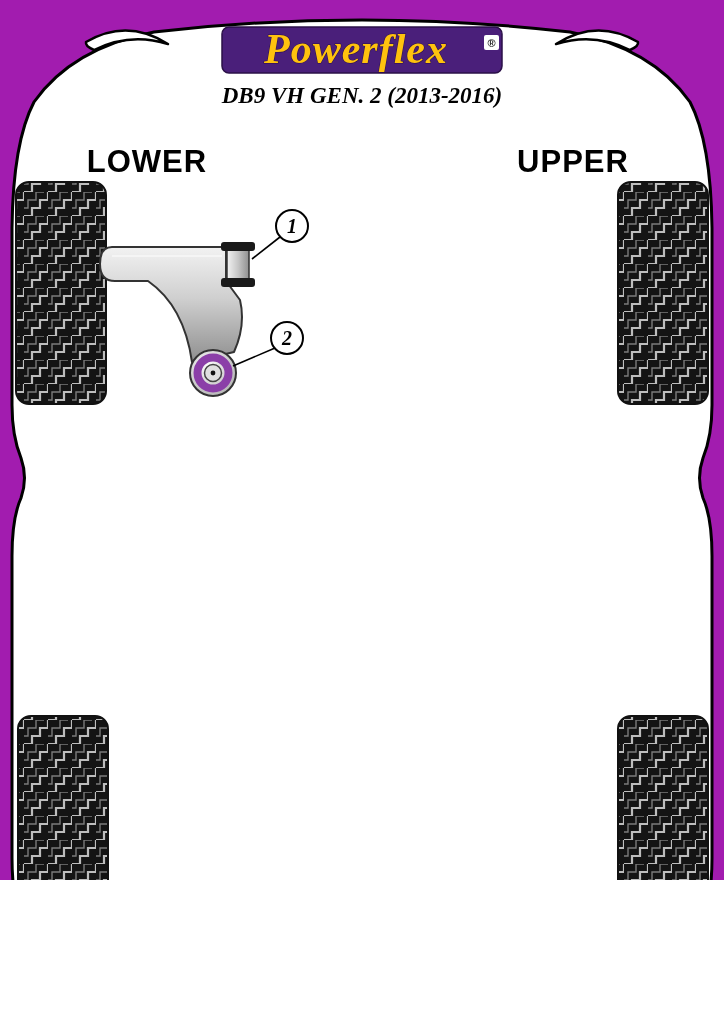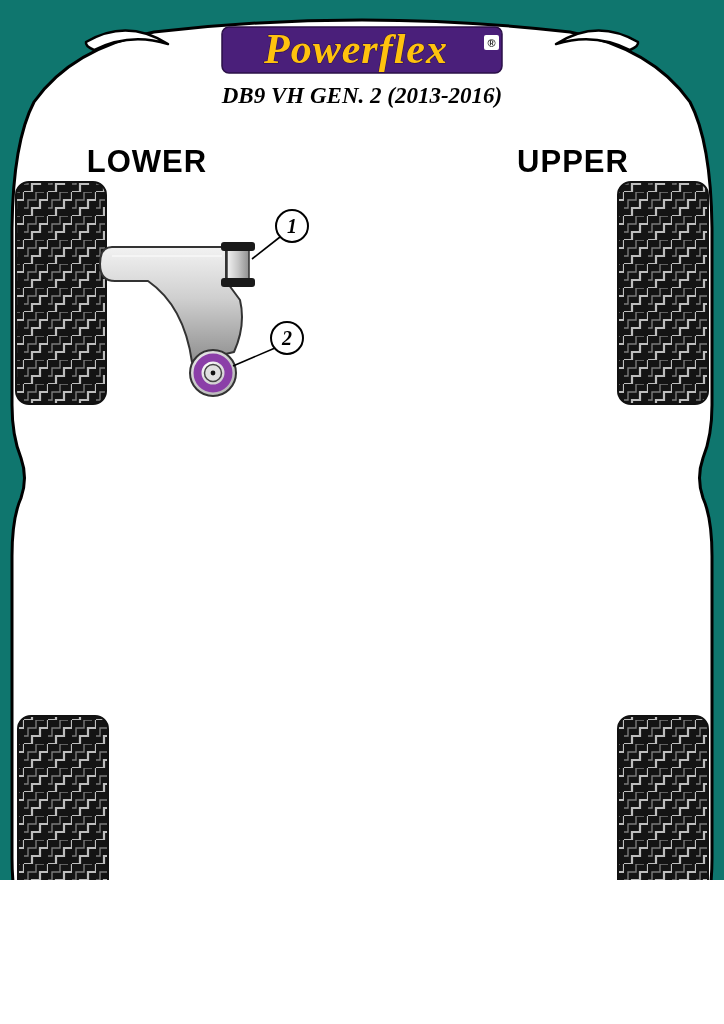--- a/index.html
+++ b/index.html
@@ -1,20 +1,20 @@
 <!DOCTYPE html>
 <html><head>
 <meta charset="utf-8">
 <style>
   html, body { margin: 0; padding: 0; background: #ffffff; }
   .canvas {
     position: relative;
     width: 724px;
     height: 880px;
-    background: #0f766e;
+    background: #a21caf;
     font-family: "Liberation Sans", sans-serif;
     overflow: hidden;
   }
   svg { display: block; }
   .brand-text {
     font-family: "Liberation Serif", serif;
     font-style: italic;
     font-weight: bold;
     font-size: 42px;
     letter-spacing: 1px;

